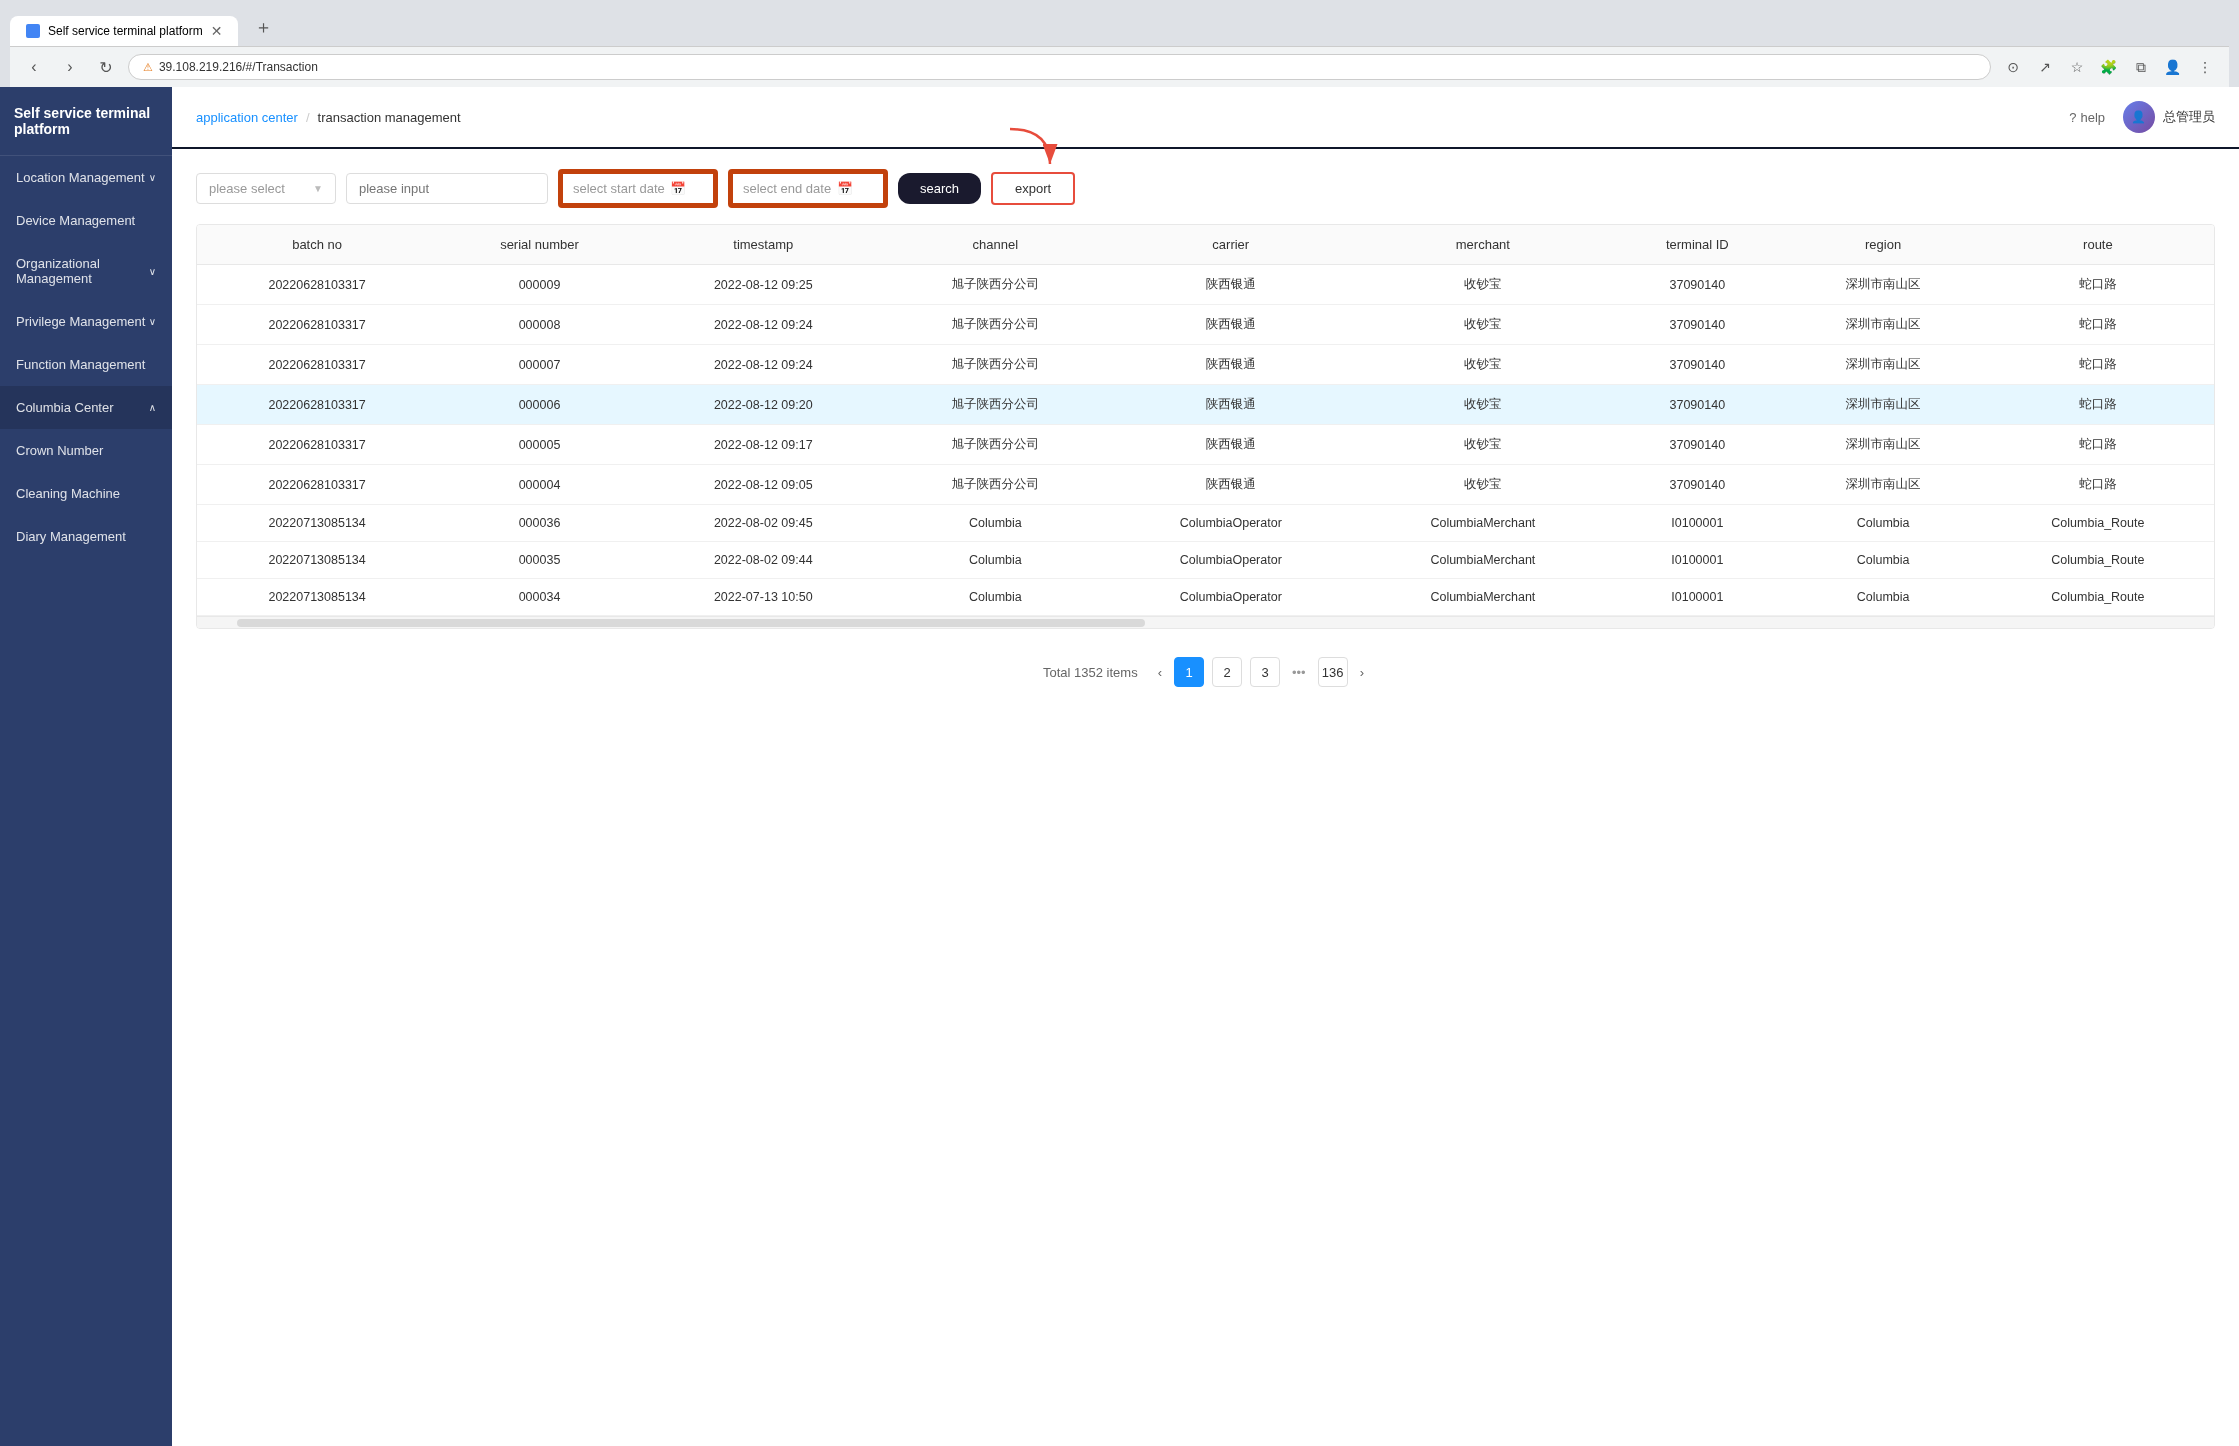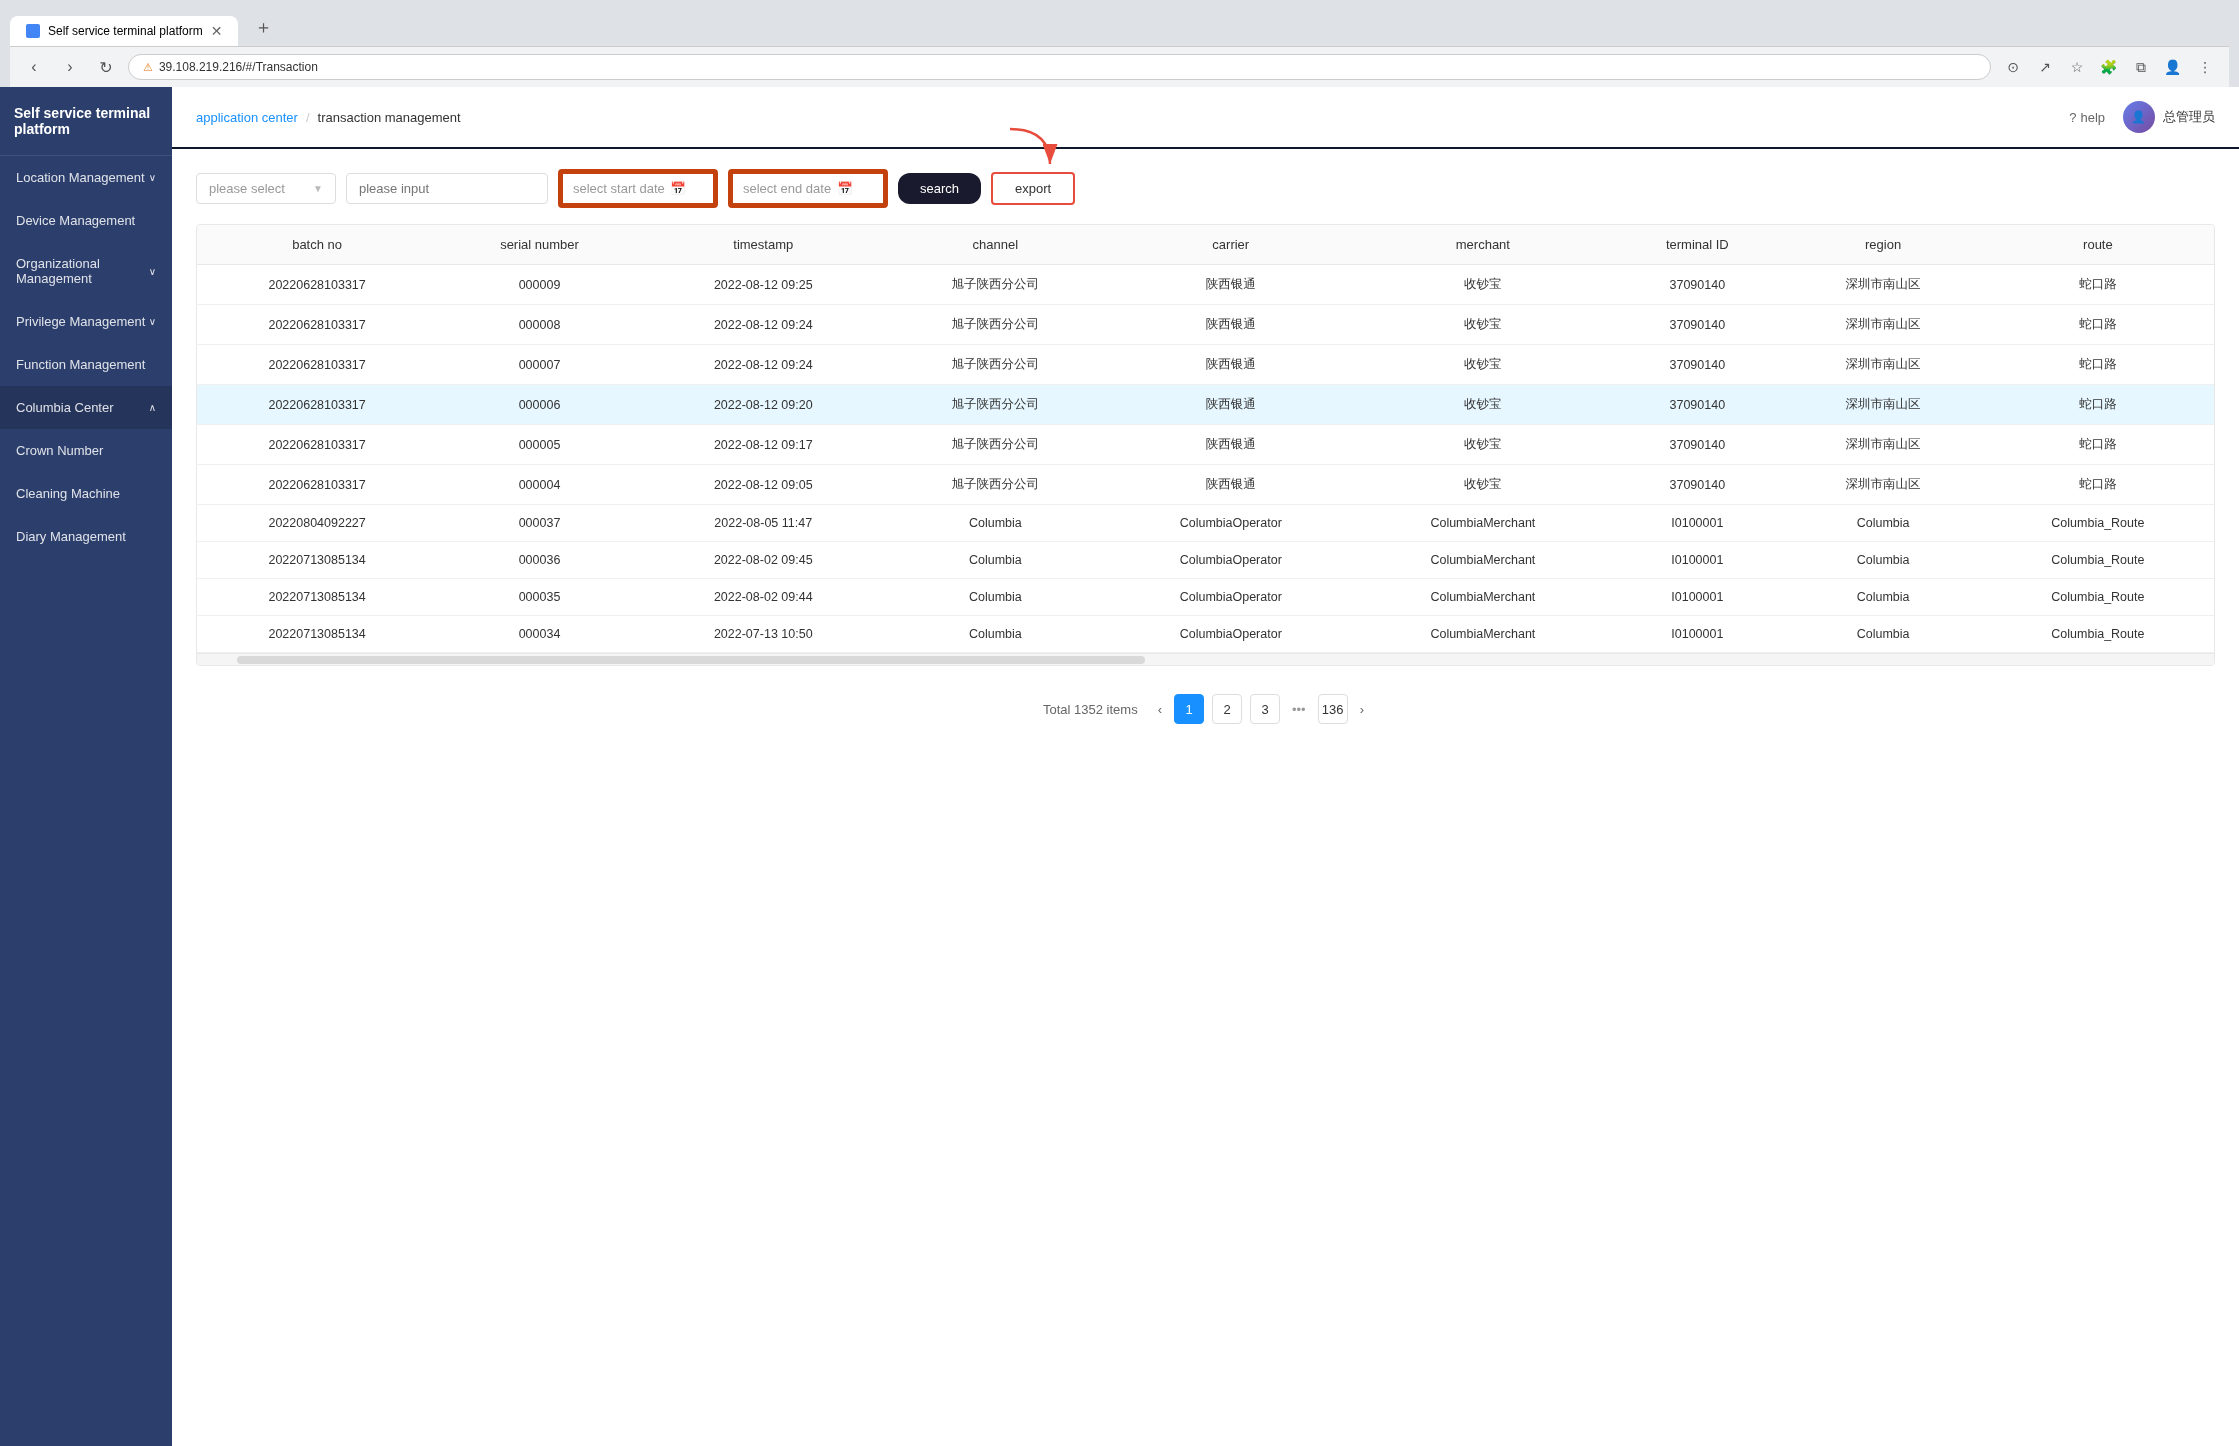--- a/index.html
+++ b/index.html
@@ -280,31 +280,20 @@
       <td>000004</td>
       <td>2022-08-12 09:05</td>
       <td>旭子陕西分公司</td>
       <td>陕西银通</td>
       <td>收钞宝</td>
       <td>37090140</td>
       <td>深圳市南山区</td>
       <td>蛇口路</td>
     </tr>
               <tr>
-      <td>20220804092227</td>
-      <td>000037</td>
-      <td>2022-08-05 11:47</td>
-      <td>Columbia</td>
-      <td>ColumbiaOperator</td>
-      <td>ColumbiaMerchant</td>
-      <td>I0100001</td>
-      <td>Columbia</td>
-      <td>Columbia_Route</td>
-    </tr>
-              <tr>
       <td>20220713085134</td>
       <td>000036</td>
       <td>2022-08-02 09:45</td>
       <td>Columbia</td>
       <td>ColumbiaOperator</td>
       <td>ColumbiaMerchant</td>
       <td>I0100001</td>
       <td>Columbia</td>
       <td>Columbia_Route</td>
     </tr>

